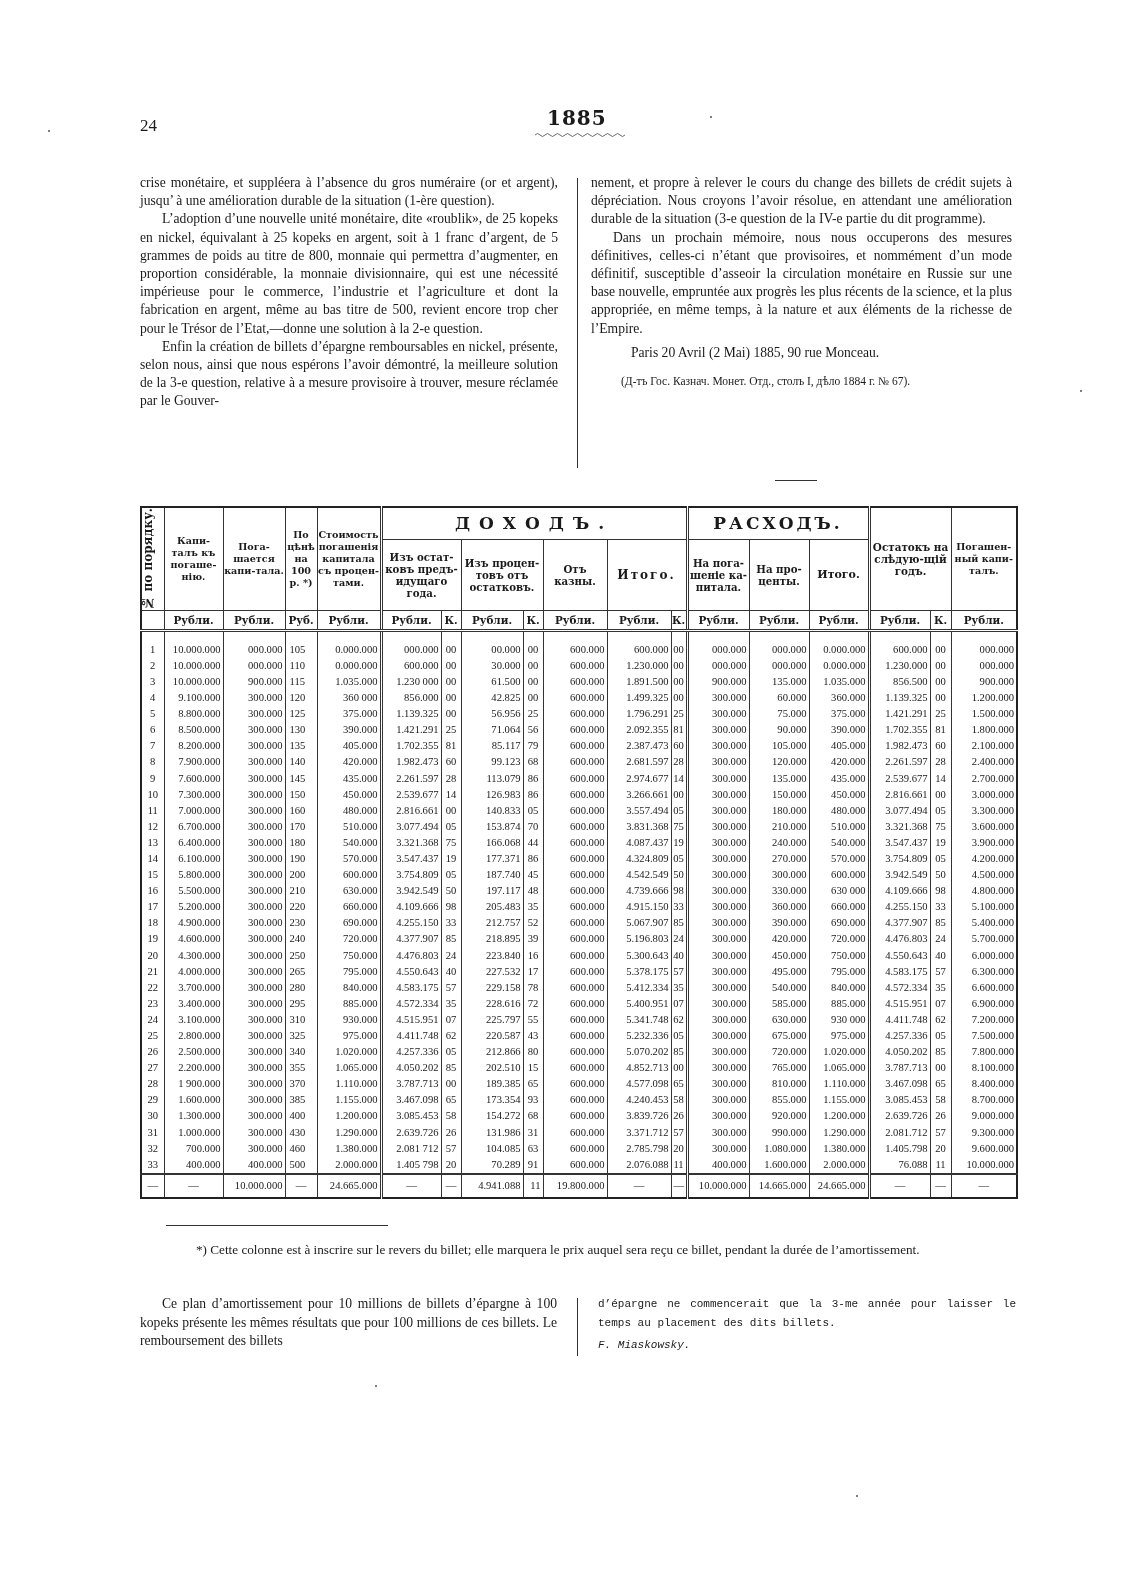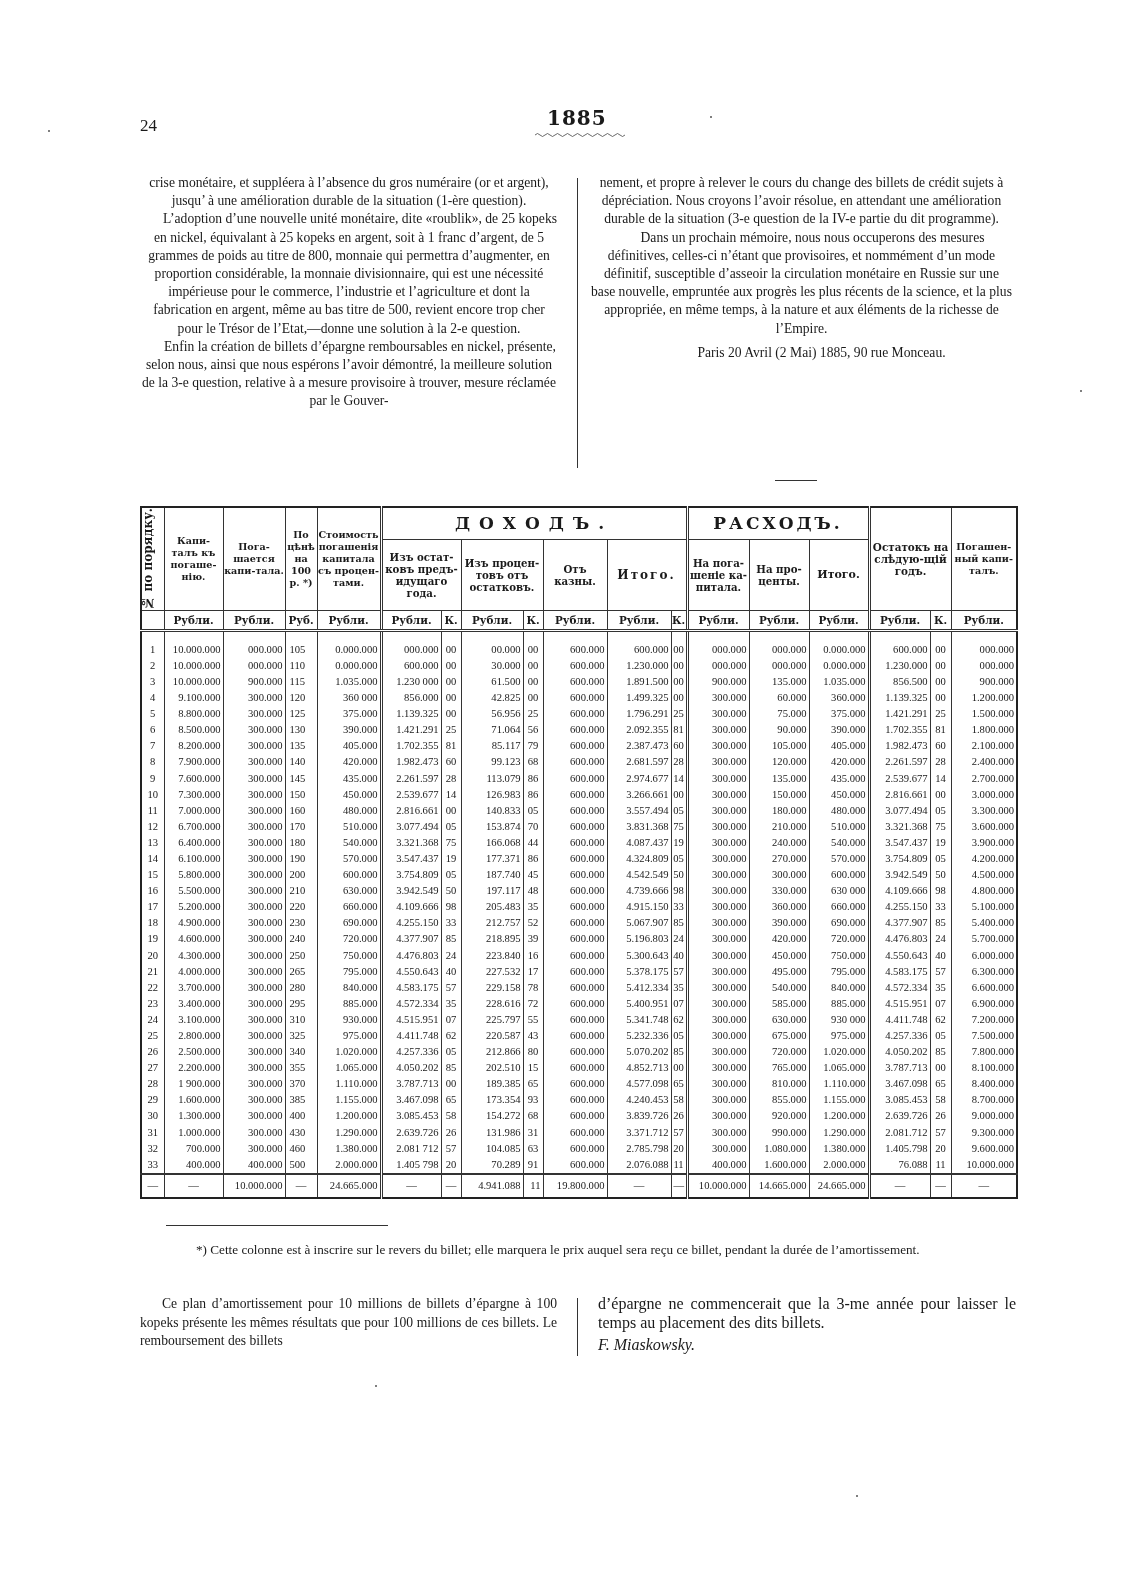--- a/index.html
+++ b/index.html
@@ -3,21 +3,21 @@
 <meta charset="utf-8">
 <style>
   html, body { margin:0; padding:0; background:#fff; }
   body { width:1140px; height:1578px; position:relative; overflow:hidden; color:#1a1a1a;
          font-family:"Liberation Serif","DejaVu Serif",serif; }
   .abs { position:absolute; }
   .page-num { left:140px; top:116px; font-size:17px; }
   .year { left:547px; top:106px; font-size:20px; font-weight:bold; letter-spacing:1px; font-family:"DejaVu Serif",serif; }
   .wave { left:535px; top:132px; width:90px; height:6px; }
   .col { font-size:13.6px; line-height:18.2px; text-align:justify; }
-  .col p { margin:0; text-indent:22px;text-align:center; }
+  .col p { margin:0; text-indent:22px; }
   .col p.noind { text-indent:0; }
   .left-col { left:140px; top:174px; width:418px; }
   .right-col { left:591px; top:174px; width:421px; }
   .vrule { left:577px; top:178px; width:1px; height:290px; background:#333; }
   .signature-line { text-indent:22px; }
   .paris { text-align:left; padding-left:40px; margin-top:6px !important; text-indent:0 !important; }
   .ref { font-size:11.5px; text-align:left; padding-left:30px; margin-top:10px !important; text-indent:0 !important; }
   .short-rule { left:775px; top:480px; width:42px; height:1px; background:#333; }
 
   table.amort { position:absolute; left:140px; top:506px; width:876px; border-collapse:collapse;
@@ -37,21 +37,21 @@
   table.amort td.kop { text-align:center; padding:0; }
   table.amort td.cena { text-align:left; padding-left:4px; }
   table.amort tr.spacer td { height:10px; }
   table.amort tr.total td { border-top:2px solid #333; height:22px; text-align:center; padding:0 2px; }
   table.amort tr.total td.r { text-align:right; }
 
   .fn-rule { left:166px; top:1225px; width:222px; height:1px; background:#333; }
   .footnote { left:162px; top:1240px; width:836px; font-size:13.2px; line-height:19px; text-indent:34px; text-align:justify; }
   .bottom-left { left:140px; top:1295px; width:417px; font-size:13.6px; line-height:18.5px; text-align:justify; }
   .bottom-left p { margin:0; text-indent:22px; }
-  .bottom-right { left:598px; top:1295px; width:418px; font-size:16px; line-height:18.5px; text-align:justify; }
+  .bottom-right { left:598px; top:1295px; width:418px; font-size:11px; line-height:18.5px; text-align:justify;font-family:Liberation Mono, monospace; }
   .bottom-right p { margin:0; }
   .vrule2 { left:577px; top:1298px; width:1px; height:58px; background:#333; }
   .sig { font-style:italic; text-align:left; margin-top:4px !important; padding-right:40px; }
   .speck { position:absolute; background:#555; width:2px; height:2px; border-radius:1px; }
 </style>
 </head>
 <body>
 
 <div class="abs page-num">24</div>
 <div class="abs year">1885</div>
@@ -62,20 +62,21 @@
 <div class="abs col left-col">
   <p class="noind">crise monétaire, et suppléera à l’absence du gros numéraire (or et argent), jusqu’ à une amélioration durable de la situation (1-ère question).</p>
   <p>L’adoption d’une nouvelle unité monétaire, dite «roublik», de 25 kopeks en nickel, équivalant à 25 kopeks en argent, soit à 1 franc d’argent, de 5 grammes de poids au titre de 800, monnaie qui permettra d’augmenter, en proportion considérable, la monnaie divisionnaire, qui est une nécessité impérieuse pour le commerce, l’industrie et l’agriculture et dont la fabrication en argent, même au bas titre de 500, revient encore trop cher pour le Trésor de l’Etat,—donne une solution à la 2-e question.</p>
   <p>Enfin la création de billets d’épargne remboursables en nickel, présente, selon nous, ainsi que nous espérons l’avoir démontré, la meilleure solution de la 3-e question, relative à a mesure provisoire à trouver, mesure réclamée par le Gouver-</p>
 </div>
 <div class="abs vrule"></div>
 <div class="abs col right-col">
   <p class="noind">nement, et propre à relever le cours du change des billets de crédit sujets à dépréciation. Nous croyons l’avoir résolue, en attendant une amélioration durable de la situation (3-e question de la IV-e partie du dit programme).</p>
   <p>Dans un prochain mémoire, nous nous occuperons des mesures définitives, celles-ci n’étant que provisoires, et nommément d’un mode définitif, susceptible d’asseoir la circulation monétaire en Russie sur une base nouvelle, empruntée aux progrès les plus récents de la science, et la plus appropriée, en même temps, à la nature et aux éléments de la richesse de l’Empire.</p>
   <p class="paris">Paris 20 Avril (2 Mai) 1885, 90 rue Monceau.</p>
+  <p class="ref">(Д-тъ Гос. Казнач. Монет. Отд., столъ I, дѣло 1884 г. № 67).</p>
 </div>
 <div class="abs short-rule"></div>
 
 <table class="amort" id="amort">
   <colgroup>
     <col style="width:23px">
       <col style="width:59px">
       <col style="width:62px">
       <col style="width:32px">
     <col style="width:64px">

